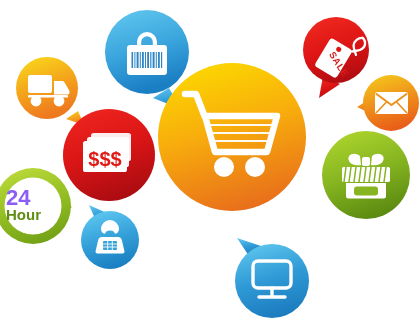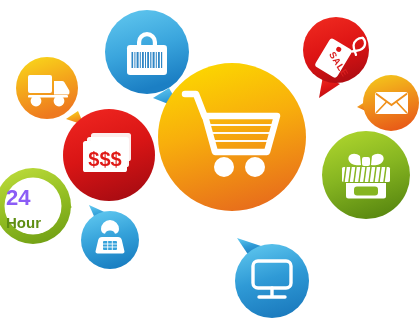--- a/index.html
+++ b/index.html
@@ -227,21 +227,21 @@
           <stop offset="100%" stop-color="#74a216"></stop>
         </linearGradient>
       </defs>
       <g>
         <path d="M62 30 L78 40 L62 50 Z" fill="url(#g24)"></path>
         <circle cx="39" cy="39" r="38" fill="url(#g24)"></circle>
         <circle cx="39" cy="39" r="28.5" fill="#ffffff"></circle>
       </g>
     </svg>
     <div class="label-text" style="left:12px; top:20px; font-size:22px; color:#8b5cf6;">24</div>
-    <div class="label-text" style="left:12px; top:48px; font-size:15px; color:#5f8e12;">Hour</div>
+    <div class="label-text" style="left:12px; top:40px; font-size:15px; color:#5f8e12;">Hour</div>
   </div>
 
   <div class="bubble" style="left:81px; top:203px; width:58px; height:72px;">
     <svg viewBox="0 0 58 72">
       <defs>
         <linearGradient id="gPhone" x1="0.2" y1="0" x2="0.5" y2="1">
           <stop offset="0%" stop-color="#60c8f0"></stop>
           <stop offset="50%" stop-color="#35a2da"></stop>
           <stop offset="100%" stop-color="#1a7fc2"></stop>
         </linearGradient>

